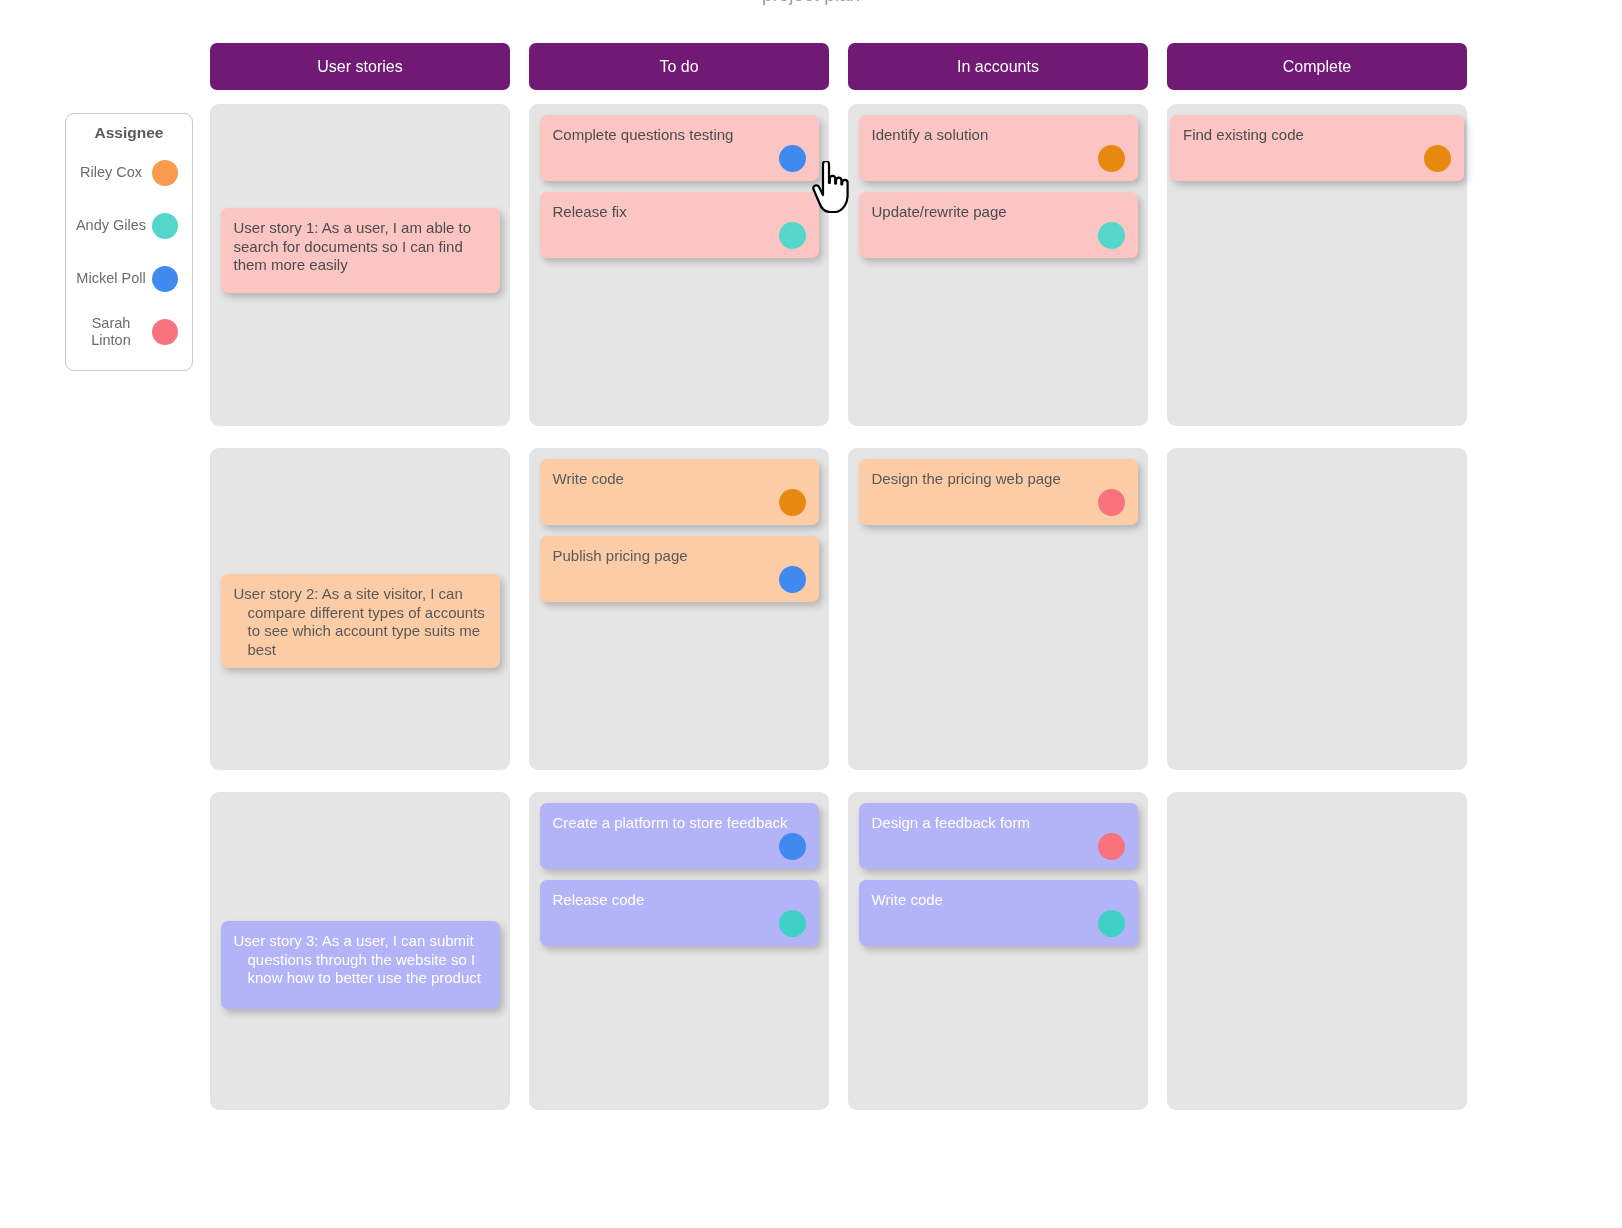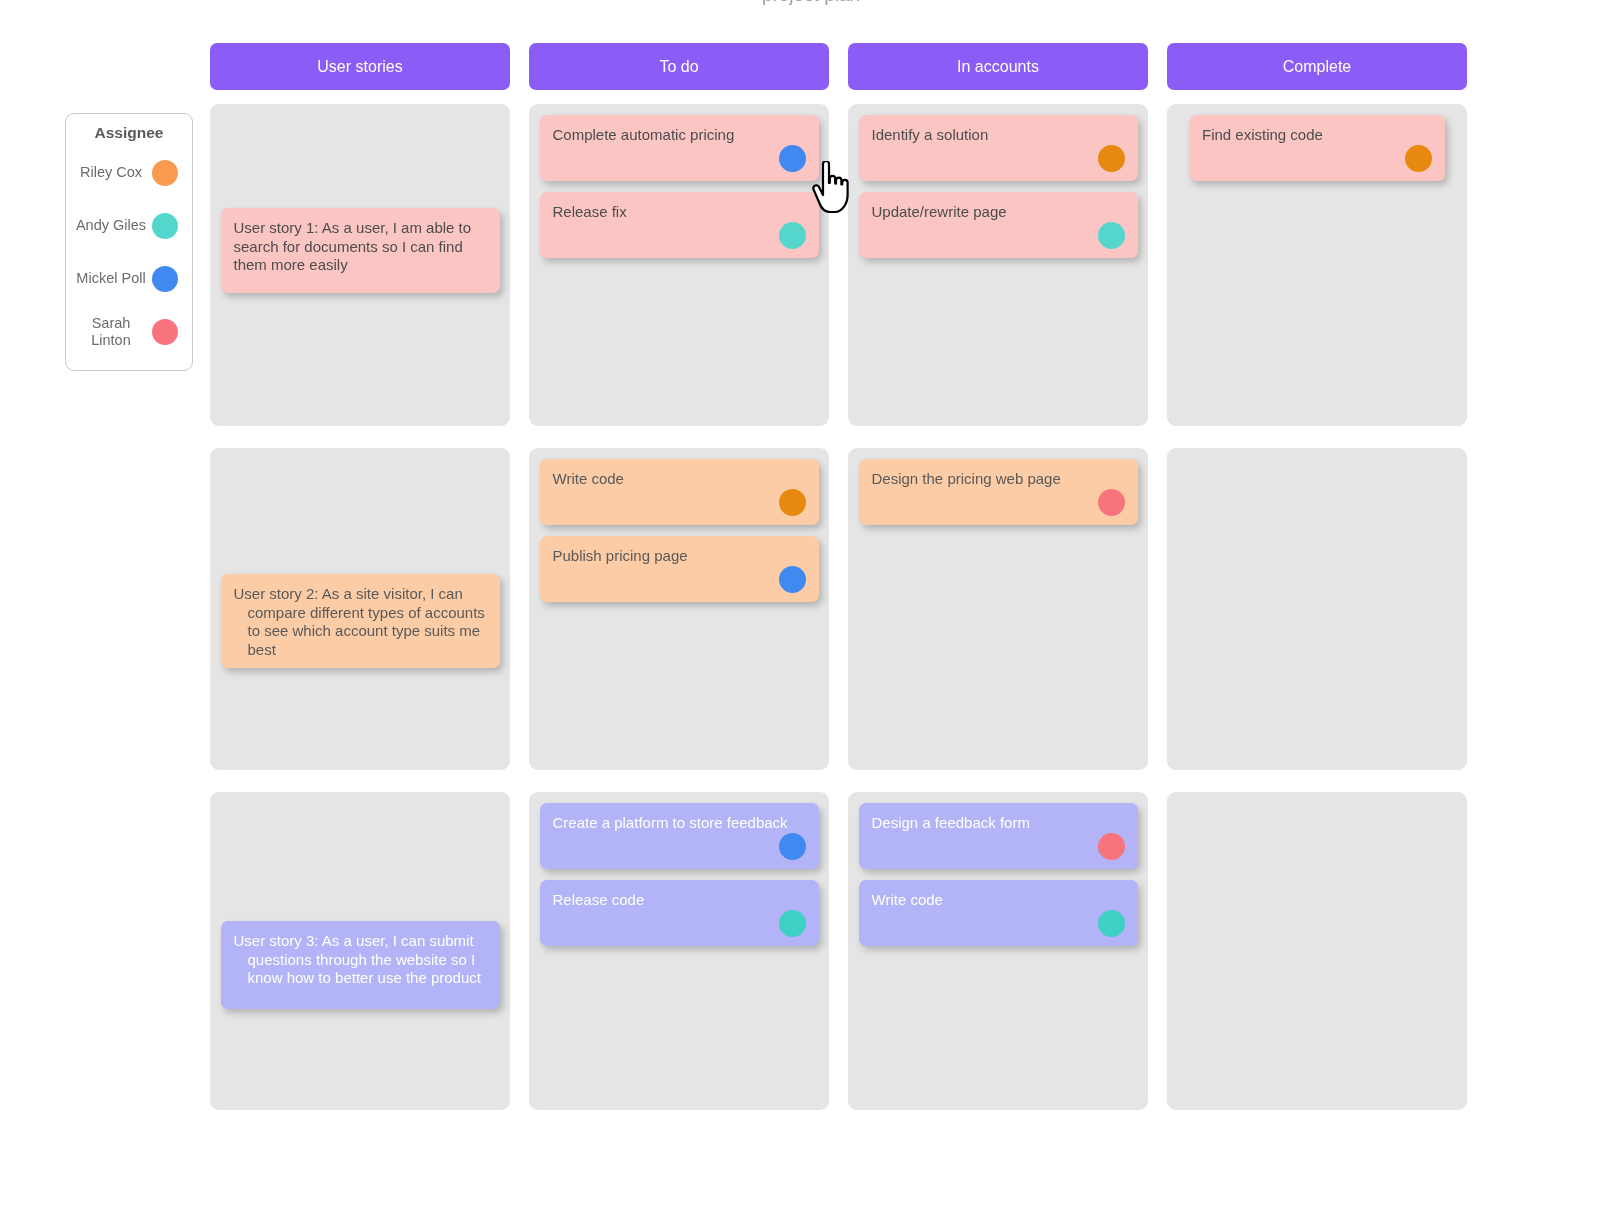--- a/index.html
+++ b/index.html
@@ -41,21 +41,21 @@
   }
   .legend-dot {
     flex:0 0 auto; width:26px; height:26px; border-radius:50%;
   }
 
   
   #board { position:absolute; left:210px; top:43px; }
   .board-headers { display:flex; gap:19px; }
   .col-header {
     width:300px; height:47px; border-radius:7px;
-    background:#8b5cf6; color:#ffffff;
+    background:#701a75; color:#ffffff;
     font-size:16px; display:flex; align-items:center; justify-content:center;
   }
   .swimlane { display:flex; gap:19px; margin-top:0; }
   .lane-cell {
     width:300px; border-radius:9px; background:#e6e5e5;
     box-sizing:border-box; position:relative;
   }
   .lane-cell.story   { padding-top:0; }
   .lane-cell.tasks   { padding:11px 0 0 0; }
 
@@ -143,42 +143,42 @@
     <div class="lane-cell story">
       <div class="story-wrap-1">
         <div class="card story-card" style="height:85px;">
           <span class="card-text">User story 1: As a user, I am able to search for documents so I can find them more easily</span>
         </div>
       </div>
     </div>
 
     <div class="lane-cell tasks">
       <div class="card task-card">
-        <span class="card-text">Complete automatic pricing</span>
+        <span class="card-text">Complete questions testing</span>
         <div class="avatar" style="background:#4089f0"></div>
       </div>
       <div class="card task-card">
         <span class="card-text">Release fix</span>
         <div class="avatar" style="background:#54d6cd"></div>
       </div>
     </div>
 
     <div class="lane-cell tasks">
       <div class="card task-card">
         <span class="card-text">Identify a solution</span>
         <div class="avatar" style="background:#e8890f"></div>
       </div>
       <div class="card task-card">
         <span class="card-text">Update/rewrite page</span>
         <div class="avatar" style="background:#54d6cd"></div>
       </div>
     </div>
 
     <div class="lane-cell tasks">
-      <div class="card task-card" style="width:256px;">
+      <div class="card task-card" style="width:294px;">
         <span class="card-text">Find existing code</span>
         <div class="avatar" style="background:#e8890f"></div>
       </div>
     </div>
   </div>
 
   <div class="swimlane row2 lane-orange" style="margin-top:22px;">
 
     <div class="lane-cell story">
       <div class="story-wrap-2">

